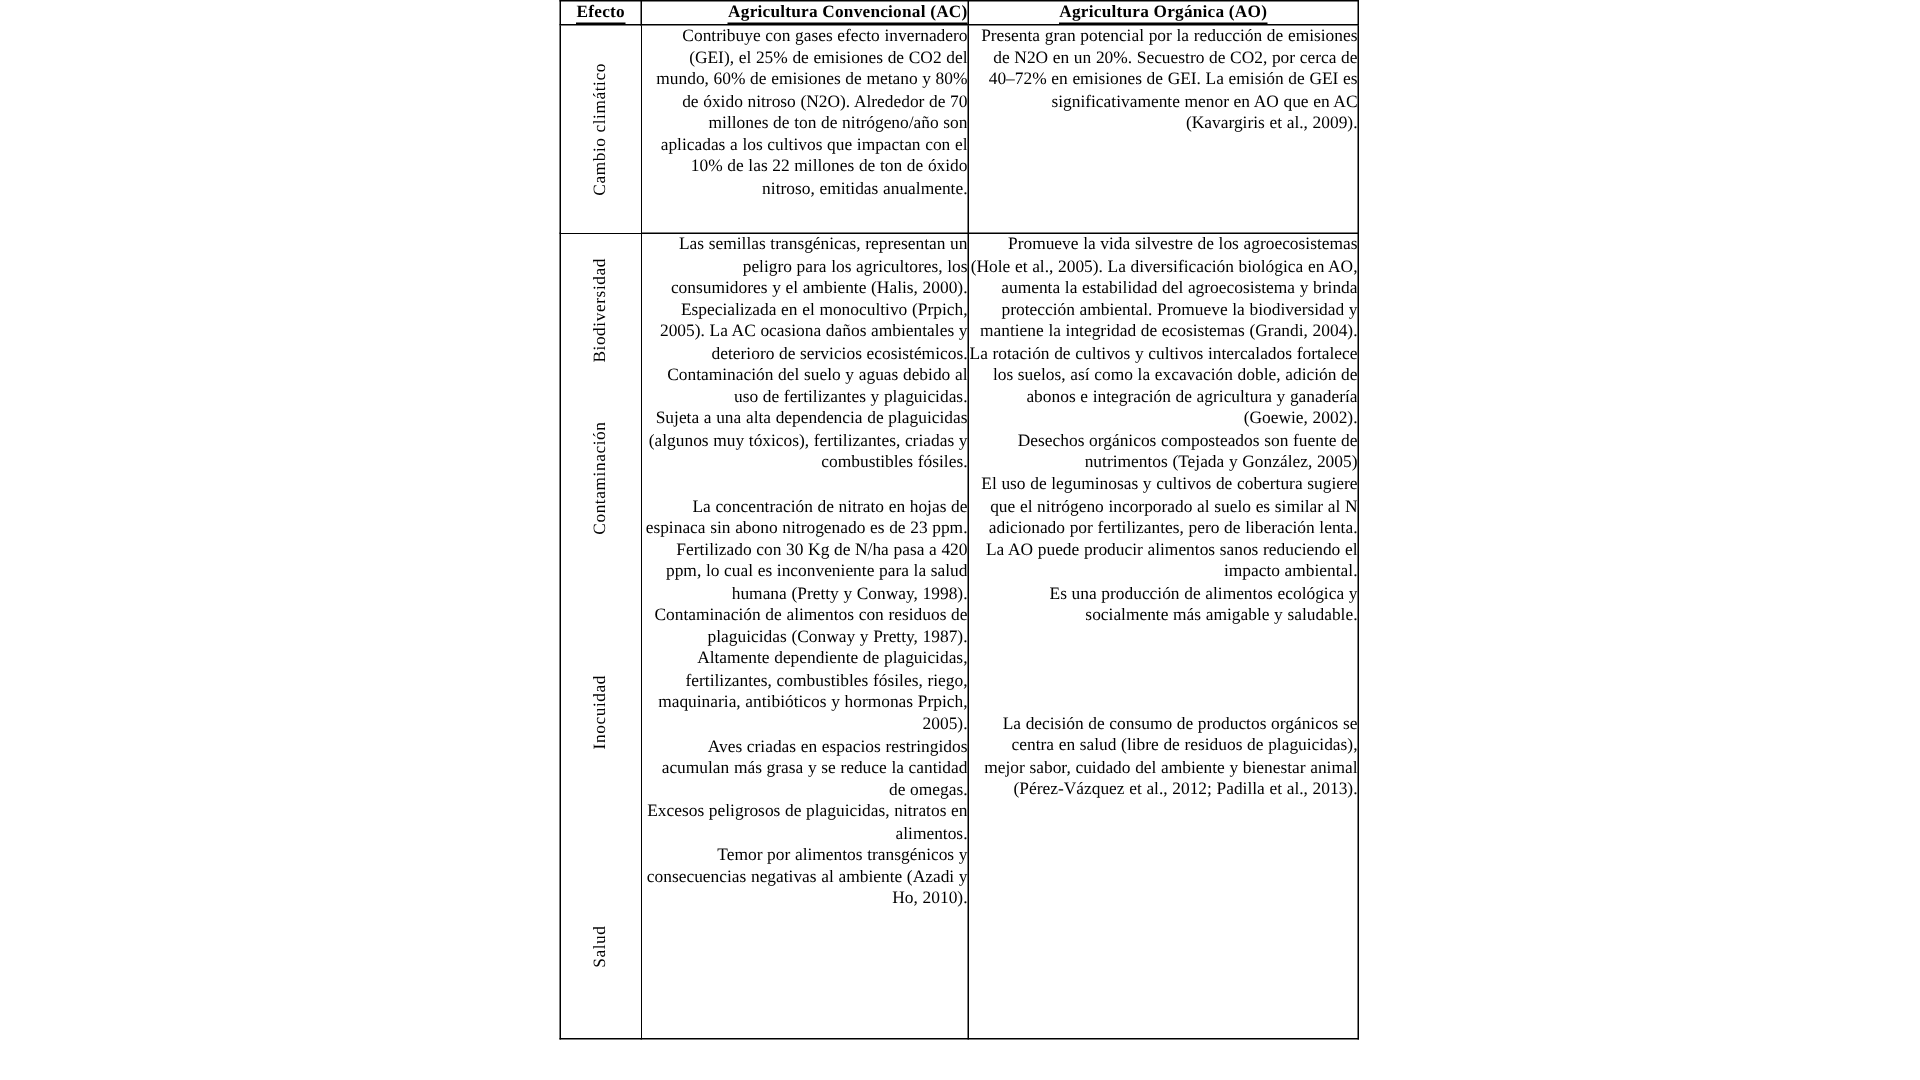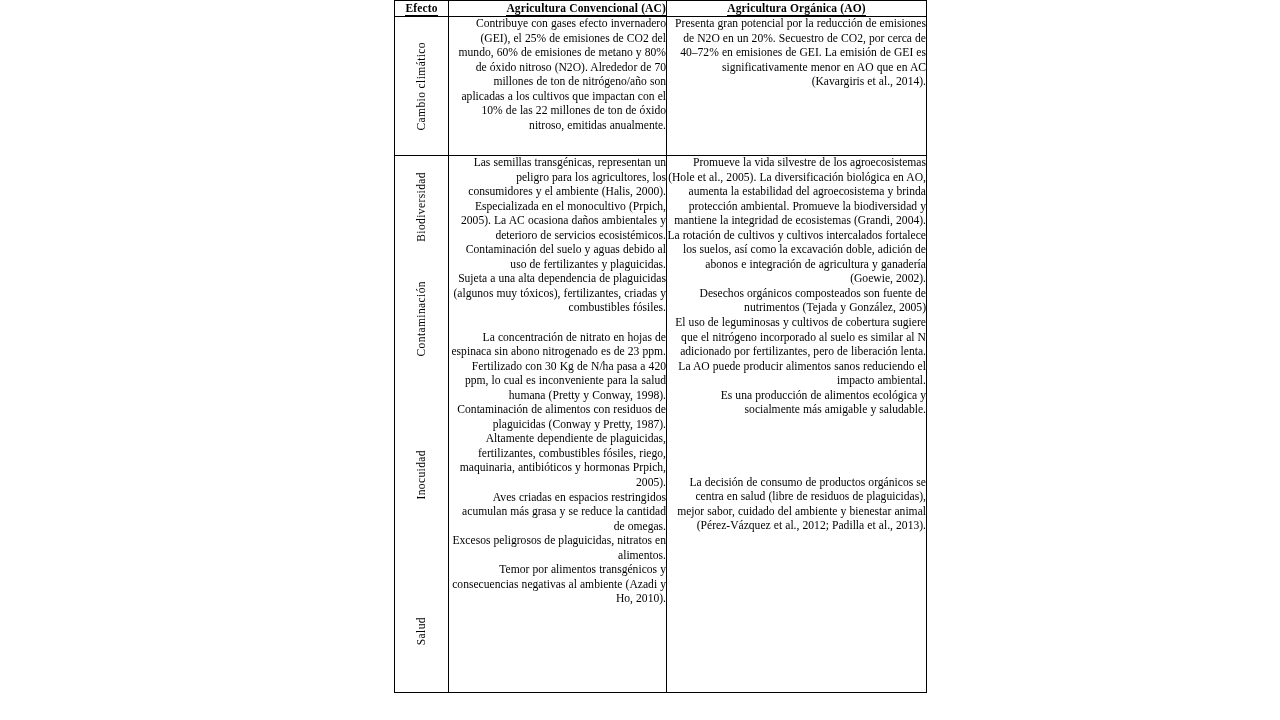--- a/index.html
+++ b/index.html
@@ -18,21 +18,21 @@
   #page {
     position: relative;
     width: 1280px;
     height: 720px;
     background: #ffffff;
   }
 
   
   #comparison-table {
     position: absolute;
-    left: 394px;
+    left: 373px;
     top: 0px;
     width: 507px;
     border-collapse: collapse;
     table-layout: fixed;
     background: #ffffff;
   }
 
   #comparison-table td,
   #comparison-table th {
     border: 1px solid #000000;
@@ -145,21 +145,21 @@
       <tr>
         <td class="effect-cell" style="height:138px;">
           <div class="effect-label-wrap">
             <span class="effect-label">Cambio climático</span>
           </div>
         </td>
         <td class="text-cell">
           <p>Contribuye con gases efecto invernadero (GEI), el 25% de emisiones de CO2 del mundo, 60% de emisiones de metano y 80% de óxido nitroso (N2O). Alrededor de 70 millones de ton de nitrógeno/año son aplicadas a los cultivos que impactan con el 10% de las 22 millones de ton de óxido nitroso, emitidas anualmente.</p>
         </td>
         <td class="text-cell">
-          <p>Presenta gran potencial por la reducción de emisiones de N2O en un 20%. Secuestro de CO2,  por cerca de 40–72% en emisiones de GEI. La emisión de GEI es significativamente menor en AO que en AC (Kavargiris et al., 2014).</p>
+          <p>Presenta gran potencial por la reducción de emisiones de N2O en un 20%. Secuestro de CO2,  por cerca de 40–72% en emisiones de GEI. La emisión de GEI es significativamente menor en AO que en AC (Kavargiris et al., 2009).</p>
         </td>
       </tr>
 
       <tr>
 
         <td class="effect-cell" style="height:536px;">
           <div class="effect-stack">
             <div class="effect-slot" style="top:0px;   height:102px;">
               <span class="effect-label">Biodiversidad</span>
             </div>

